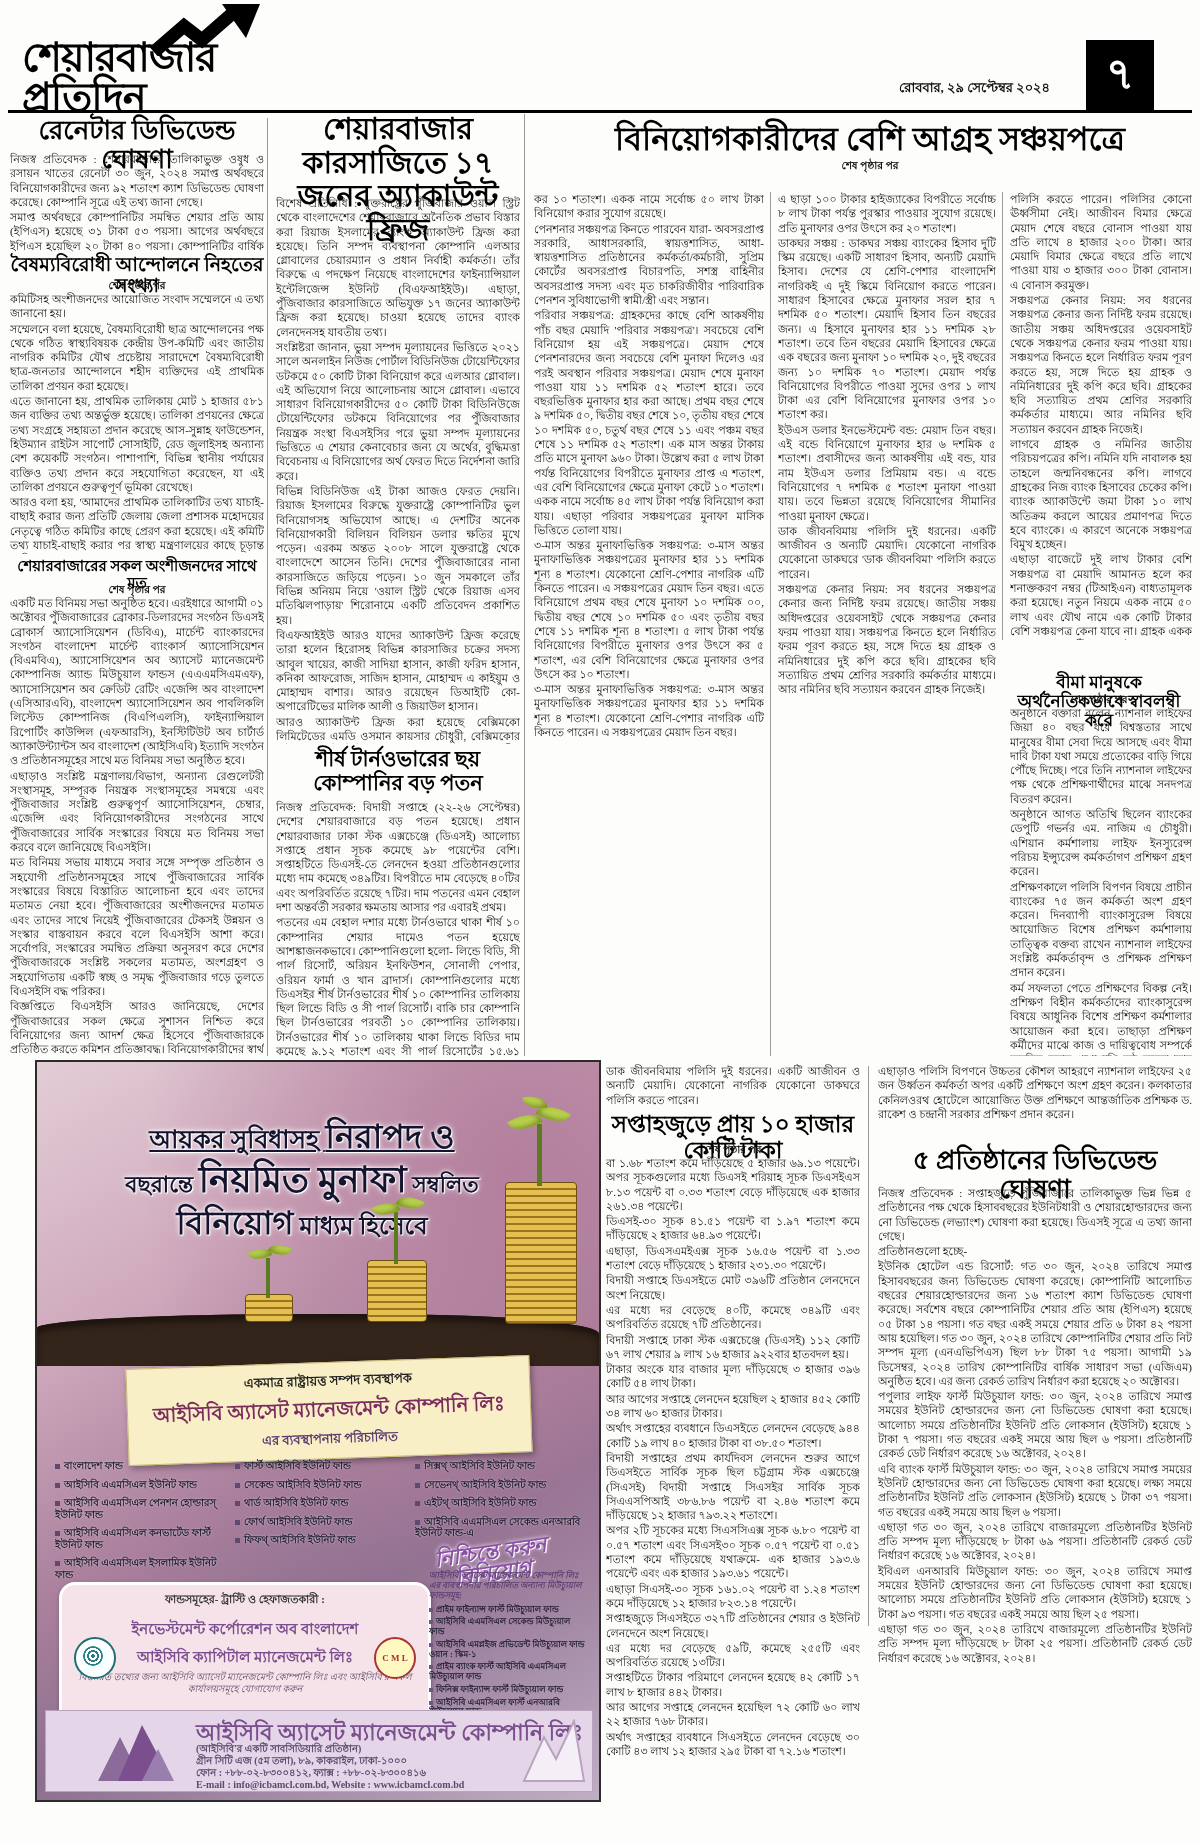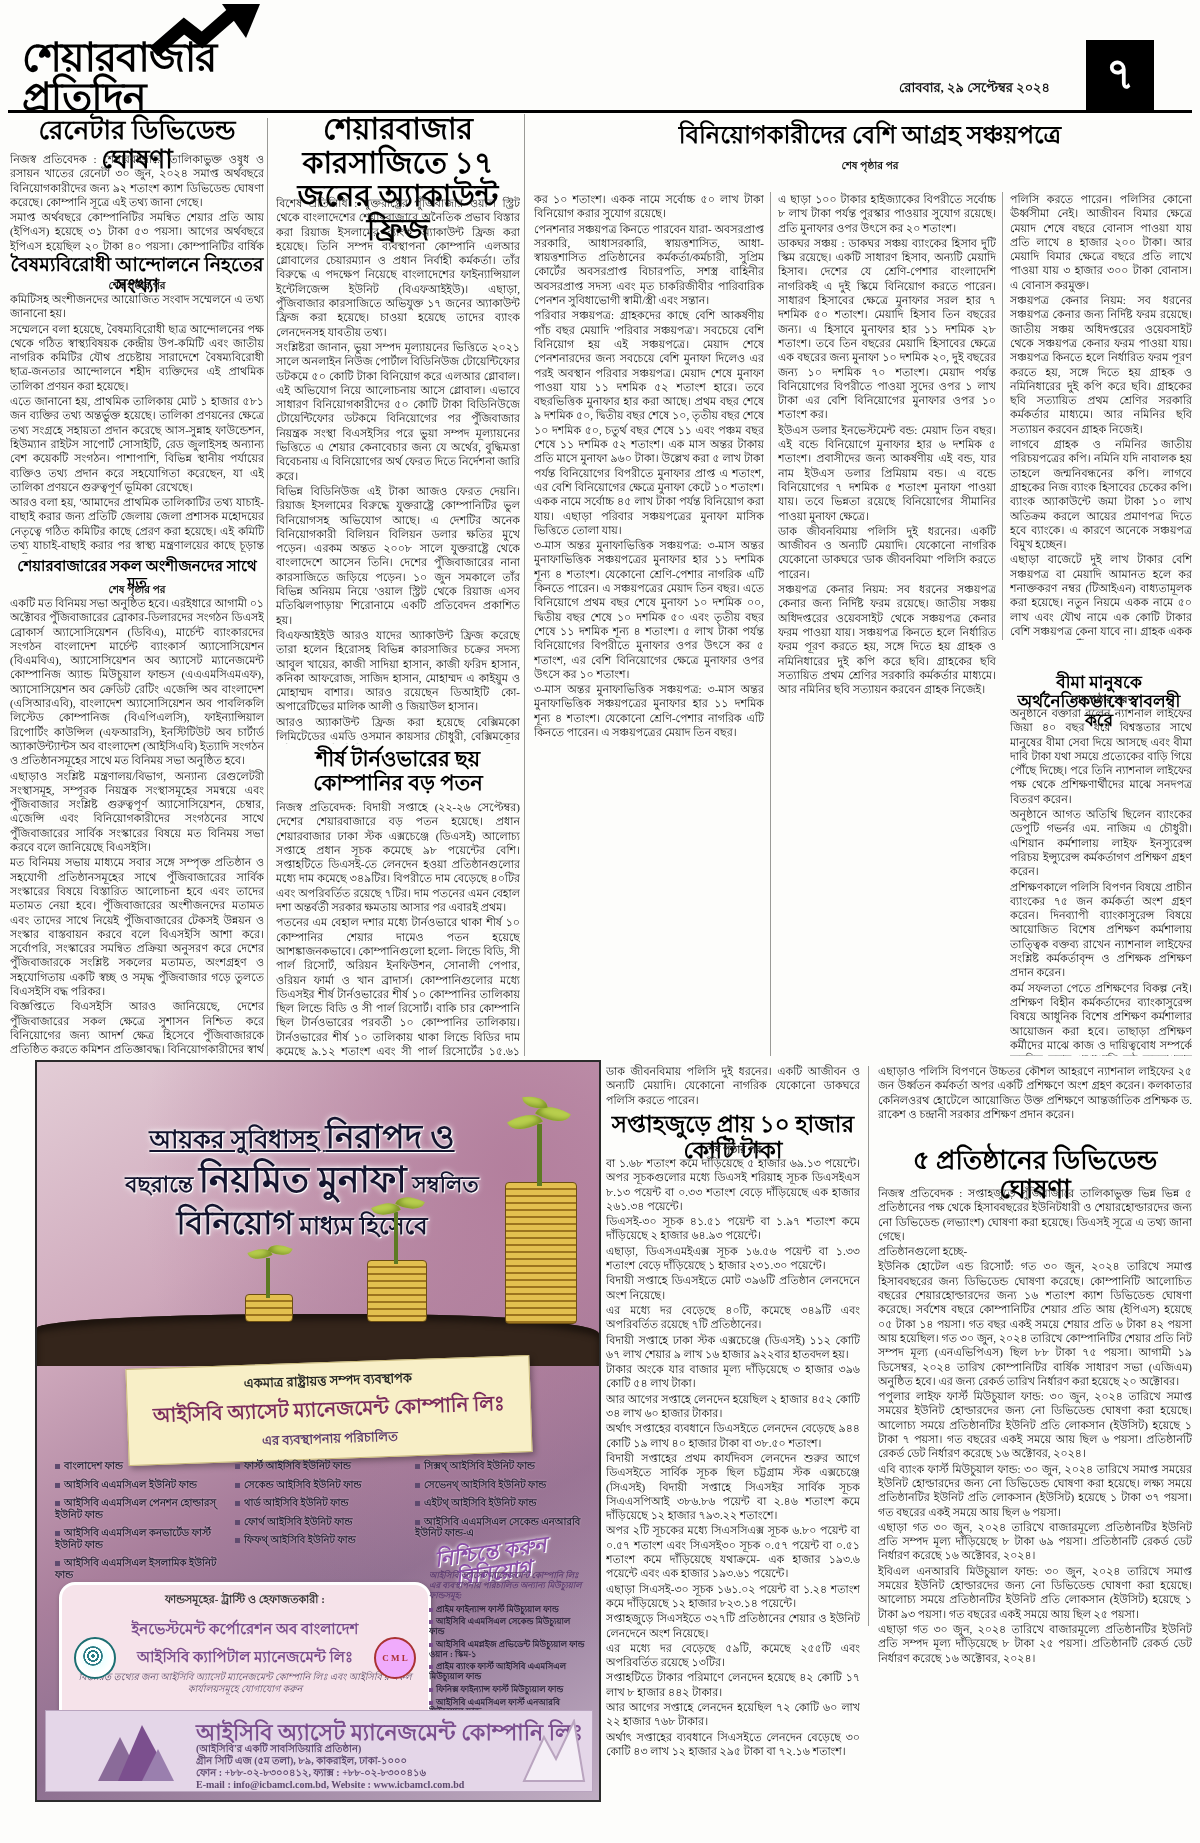--- a/index.html
+++ b/index.html
@@ -53,33 +53,33 @@
   .trustee{left:22px;top:520px;width:350px;height:150px;background:#f6e3ea;border:3px solid #fff;
            border-radius:16px;text-align:center;padding:6px 8px;box-shadow:1px 2px 5px rgba(0,0,0,.3);}
   .trustee .t1{font-size:11px;font-weight:bold;color:#333;}
   .trustee .t2{font-size:15px;font-weight:bold;color:#7b4f8e;line-height:1.2;margin-top:10px;}
   .trustee .t3{font-size:9.5px;font-style:italic;color:#5a4a66;margin-top:6px;line-height:1.25;}
   .logo-circ{position:absolute;width:38px;height:38px;border-radius:50%;}
   .logo-icb{left:12px;top:52px;background:radial-gradient(circle at 50% 50%,#dff,#fff 60%);
             border:2px solid #1c6f72;}
   .logo-icb:after{content:"";position:absolute;left:7px;top:7px;width:20px;height:20px;border-radius:50%;
             background:repeating-radial-gradient(circle,#2a7c85 0 2px,#fff 2px 4px);}
-  .logo-cml{right:12px;top:52px;background:#f0abfc;border:2px solid #a33;color:#a33;font-size:9px;
+  .logo-cml{right:12px;top:52px;background:#fef9c3;border:2px solid #a33;color:#a33;font-size:9px;
             font-weight:bold;line-height:38px;text-align:center;}
   .mutual{left:392px;top:508px;width:158px;height:170px;overflow:hidden;}
   .mutual .mh{font-size:8.5px;font-style:italic;font-weight:bold;color:#5e3f72;line-height:1.2;margin-bottom:4px;}
   .mutual .mi{font-size:8.5px;font-weight:bold;color:#241f33;line-height:1.15;margin:0 0 3px 0;}
   .mutual .mi:before{content:"";display:inline-block;width:4px;height:4px;background:#7b4f8e;margin-right:3px;}
   .adfooter{left:8px;top:648px;width:546px;height:80px;background:#e4d6e8;border:1px solid #b9a4bf;}
   .adf-title{left:150px;top:4px;font-size:22px;font-weight:bold;color:#7b4f8e;}
   .adf-line{left:150px;font-size:10px;font-weight:bold;color:#5e4a6e;line-height:1.25;}
   .zig{position:absolute;right:6px;top:8px;width:64px;height:64px;}
   
   .h-renata{font-size:26px;} .h-a2{font-size:19px;} .h-a3{font-size:15px;}
-  .h-freeze{font-size:30px;} .h-turn{font-size:21px;} .h-sanchay{font-size:24px;}
+  .h-freeze{font-size:30px;} .h-turn{font-size:21px;} .h-sanchay{font-size:32px;}
   .h-bima{font-size:17px;margin-top:25px;} .h-weekly{font-size:23px;} .h-div5{font-size:26px;}
 </style>
 </head>
 <body>
 
 <div class="page">
 
   <div class="abs masthead">
     <span>শেয়ারবাজার প্রতিদিন</span>
     <svg class="abs" style="left:128px;top:-34px;" width="110" height="52" viewBox="0 0 110 52">

